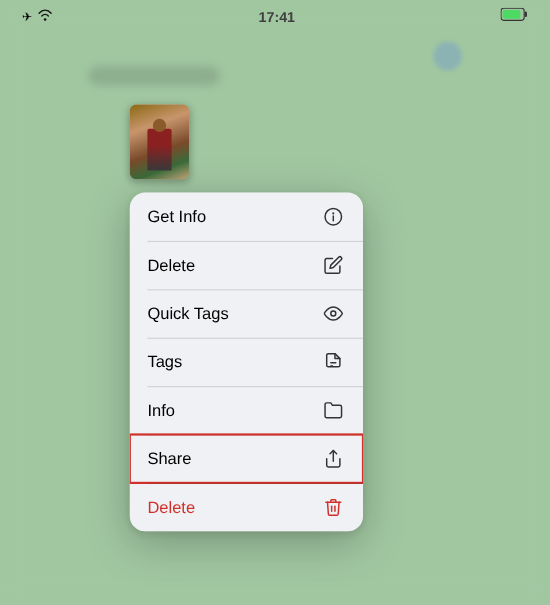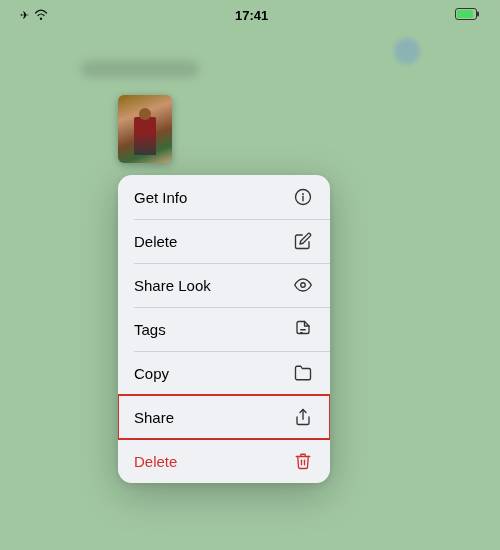--- a/index.html
+++ b/index.html
@@ -27,21 +27,21 @@
 
     .status-left {
       display: flex;
       align-items: center;
       gap: 5px;
     }
 
     .status-center {
       font-size: 13px;
       font-weight: 600;
-      color: #000000;
+      color: #404040;
     }
 
     .status-right {
       display: flex;
       align-items: center;
       gap: 4px;
     }
 
     .blurred-bg {
       position: absolute;
@@ -242,21 +242,21 @@
     <span class="menu-item-icon">
       <svg class="icon-svg" viewBox="0 0 24 24" fill="none" stroke="currentColor" stroke-width="1.8" stroke-linecap="round" stroke-linejoin="round">
         <path d="M11 4H4a2 2 0 0 0-2 2v14a2 2 0 0 0 2 2h14a2 2 0 0 0 2-2v-7"></path>
         <path d="M18.5 2.5a2.121 2.121 0 0 1 3 3L12 15l-4 1 1-4 9.5-9.5z"></path>
       </svg>
     </span>
   </div>
 
 
   <div class="menu-item">
-    <span class="menu-item-label">Share Look</span>
+    <span class="menu-item-label">Quick Tags</span>
     <span class="menu-item-icon">
       <svg class="icon-svg" viewBox="0 0 24 24" fill="none" stroke="currentColor" stroke-width="1.8" stroke-linecap="round" stroke-linejoin="round">
         <path d="M1 12s4-8 11-8 11 8 11 8-4 8-11 8-11-8-11-8z"></path>
         <circle cx="12" cy="12" r="3"></circle>
       </svg>
     </span>
   </div>
 
 
   <div class="menu-item">
@@ -265,21 +265,21 @@
       <svg class="icon-svg" viewBox="0 0 24 24" fill="none" stroke="currentColor" stroke-width="1.8" stroke-linecap="round" stroke-linejoin="round">
         <path d="M14 2H6a2 2 0 0 0-2 2v12a2 2 0 0 0 2 2h12a2 2 0 0 0 2-2V8z"></path>
         <polyline points="14 2 14 8 20 8"></polyline>
         <line x1="9" y1="13" x2="15" y2="13"></line>
         <line x1="9" y1="17" x2="11" y2="17"></line>
       </svg>
     </span>
   </div>
 
   <div class="menu-item">
-    <span class="menu-item-label">Copy</span>
+    <span class="menu-item-label">Info</span>
     <span class="menu-item-icon">
       <svg class="icon-svg" viewBox="0 0 24 24" fill="none" stroke="currentColor" stroke-width="1.8" stroke-linecap="round" stroke-linejoin="round">
         <path d="M22 19a2 2 0 0 1-2 2H4a2 2 0 0 1-2-2V5a2 2 0 0 1 2-2h5l2 3h9a2 2 0 0 1 2 2z"></path>
       </svg>
     </span>
   </div>
 
   <div class="menu-item share-item" style="outline: 2.5px solid #d0302a; outline-offset: -1px;">
     <span class="menu-item-label">Share</span>
     <span class="menu-item-icon">

